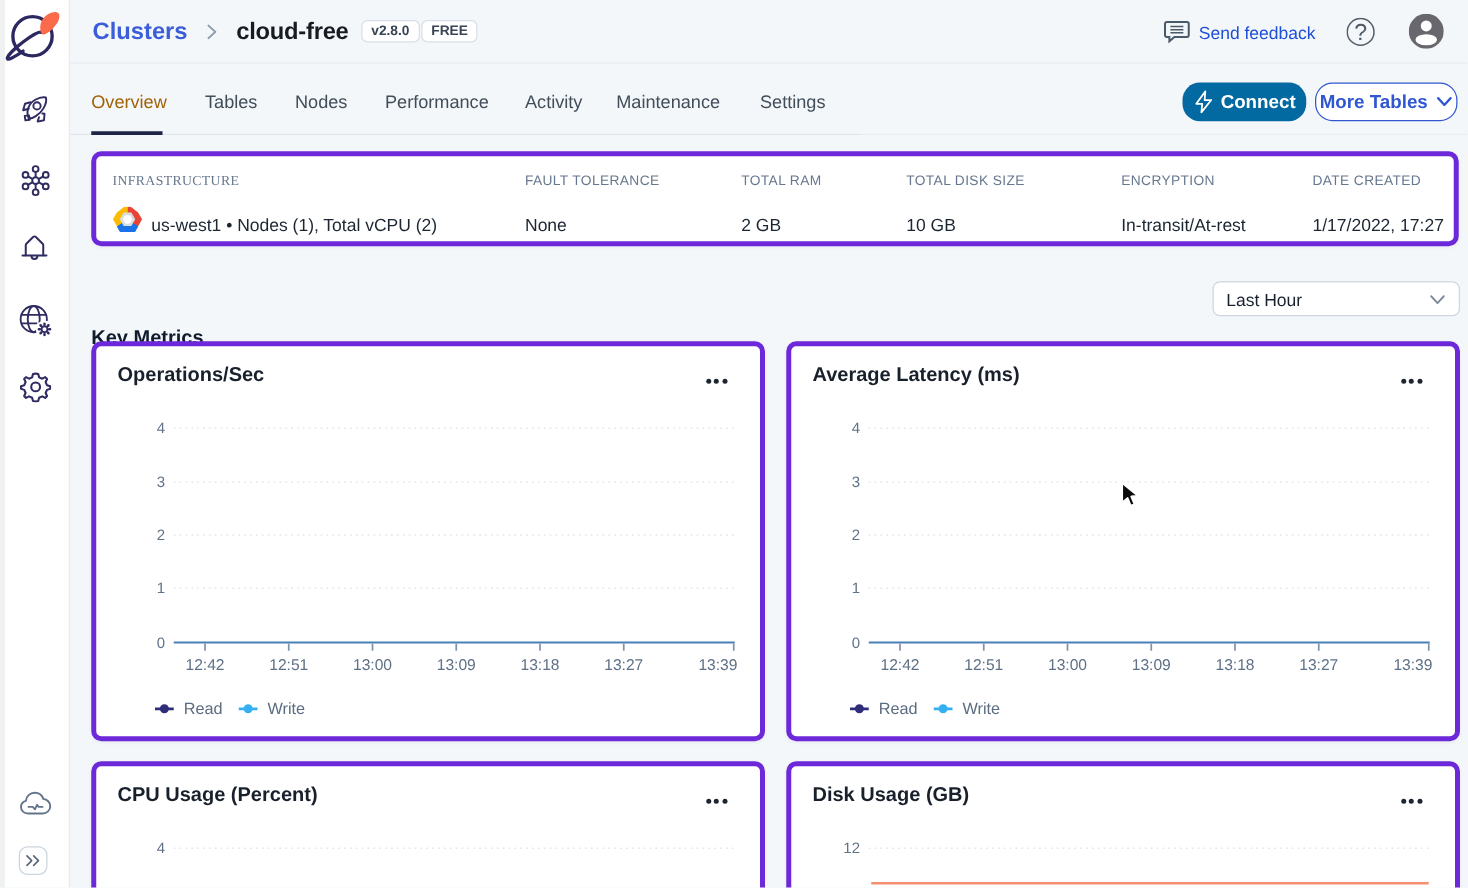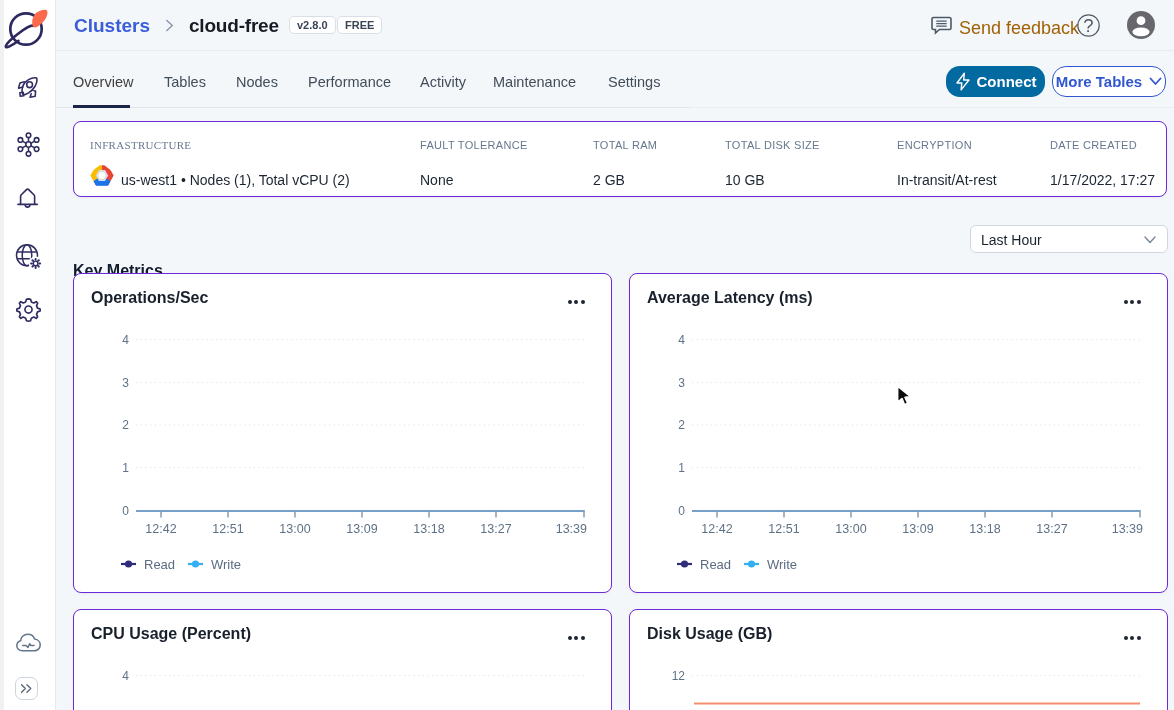--- a/index.html
+++ b/index.html
@@ -12,37 +12,37 @@
   #sidebar { left:4px; top:0; width:52px; height:710px; background:#fff; border-right:1px solid #e6eaef; }
 
   
   #hdrline { left:56px; top:50px; width:1118px; height:1px; background:#e7ebef; }
   #crumb1 { left:74px; top:15px; font-size:19px; font-weight:bold; color:#3b5ed8; }
   #crumbname { left:189px; top:15px; font-size:19px; font-weight:bold; color:#171c24; letter-spacing:-0.2px; }
   .badge { top:16px; height:18px; background:#fff; border:1px solid #d9dfe7; border-radius:5px;
            font-size:11px; font-weight:bold; color:#3a4554; line-height:16px; padding:0 7px; }
   #badge1 { left:289px;text-align:right; }
   #badge2 { left:337px; }
-  #sendfb { left:959px; top:18px; font-size:18px; color:#a16207; }
+  #sendfb { left:959px; top:18px; font-size:14px; color:#1d4ed8; }
 
   
   #tabline { left:56px; top:107px; width:634px; height:1px; background:#e0e6eb; }
   #tabline2 { left:690px; top:107px; width:484px; height:1px; background:#eaeef2; }
   .tab { top:73.5px; font-size:14.5px; color:#414d59; }
-  #tab-active { color:#404040; }
+  #tab-active { color:#a16207; }
   #tabu { left:73px; top:105px; width:57px; height:3px; background:#1d2547; }
 
   
   #btn-connect { left:946px; top:66px; width:99px; height:31px; background:#0369a1; border-radius:14px;
     color:#fff; font-size:15px; font-weight:bold; display:flex; align-items:center; justify-content:center; gap:6px;}
   #btn-more { left:1052px; top:66px; width:114px; height:31px; background:#fff; border:1px solid #3057d1; border-radius:14px;
     color:#3057d1; font-size:15px; font-weight:bold; display:flex; align-items:center; justify-content:center; gap:7px;}
 
   
-  .card { background:#fff; border:1px solid #6d28d9; border-radius:8px; box-shadow:0 1px 3px rgba(16,30,54,.05); }
+  .card { background:#fff; border:4px solid #6d28d9; border-radius:8px; box-shadow:0 1px 3px rgba(16,30,54,.05); }
   #infocard { left:73px; top:121px; width:1094px; height:76px; }
   .ilabel { top:139px; font-size:11px; color:#67788e; letter-spacing:0.3px; }
   .ivalue { top:172px; font-size:14px; color:#1b2632; }
 
   
   #km { left:73px; top:236px; font-size:16px; font-weight:bold; color:#101c2c;margin-top:26px; }
   #dropdown { left:970px; top:225px; width:198px; height:28px; background:#fff; border:1px solid #cfd6e0; border-radius:6px; }
   #dropdown span { position:absolute; left:10px; top:6px; font-size:14px; color:#19222e; }
 
   

